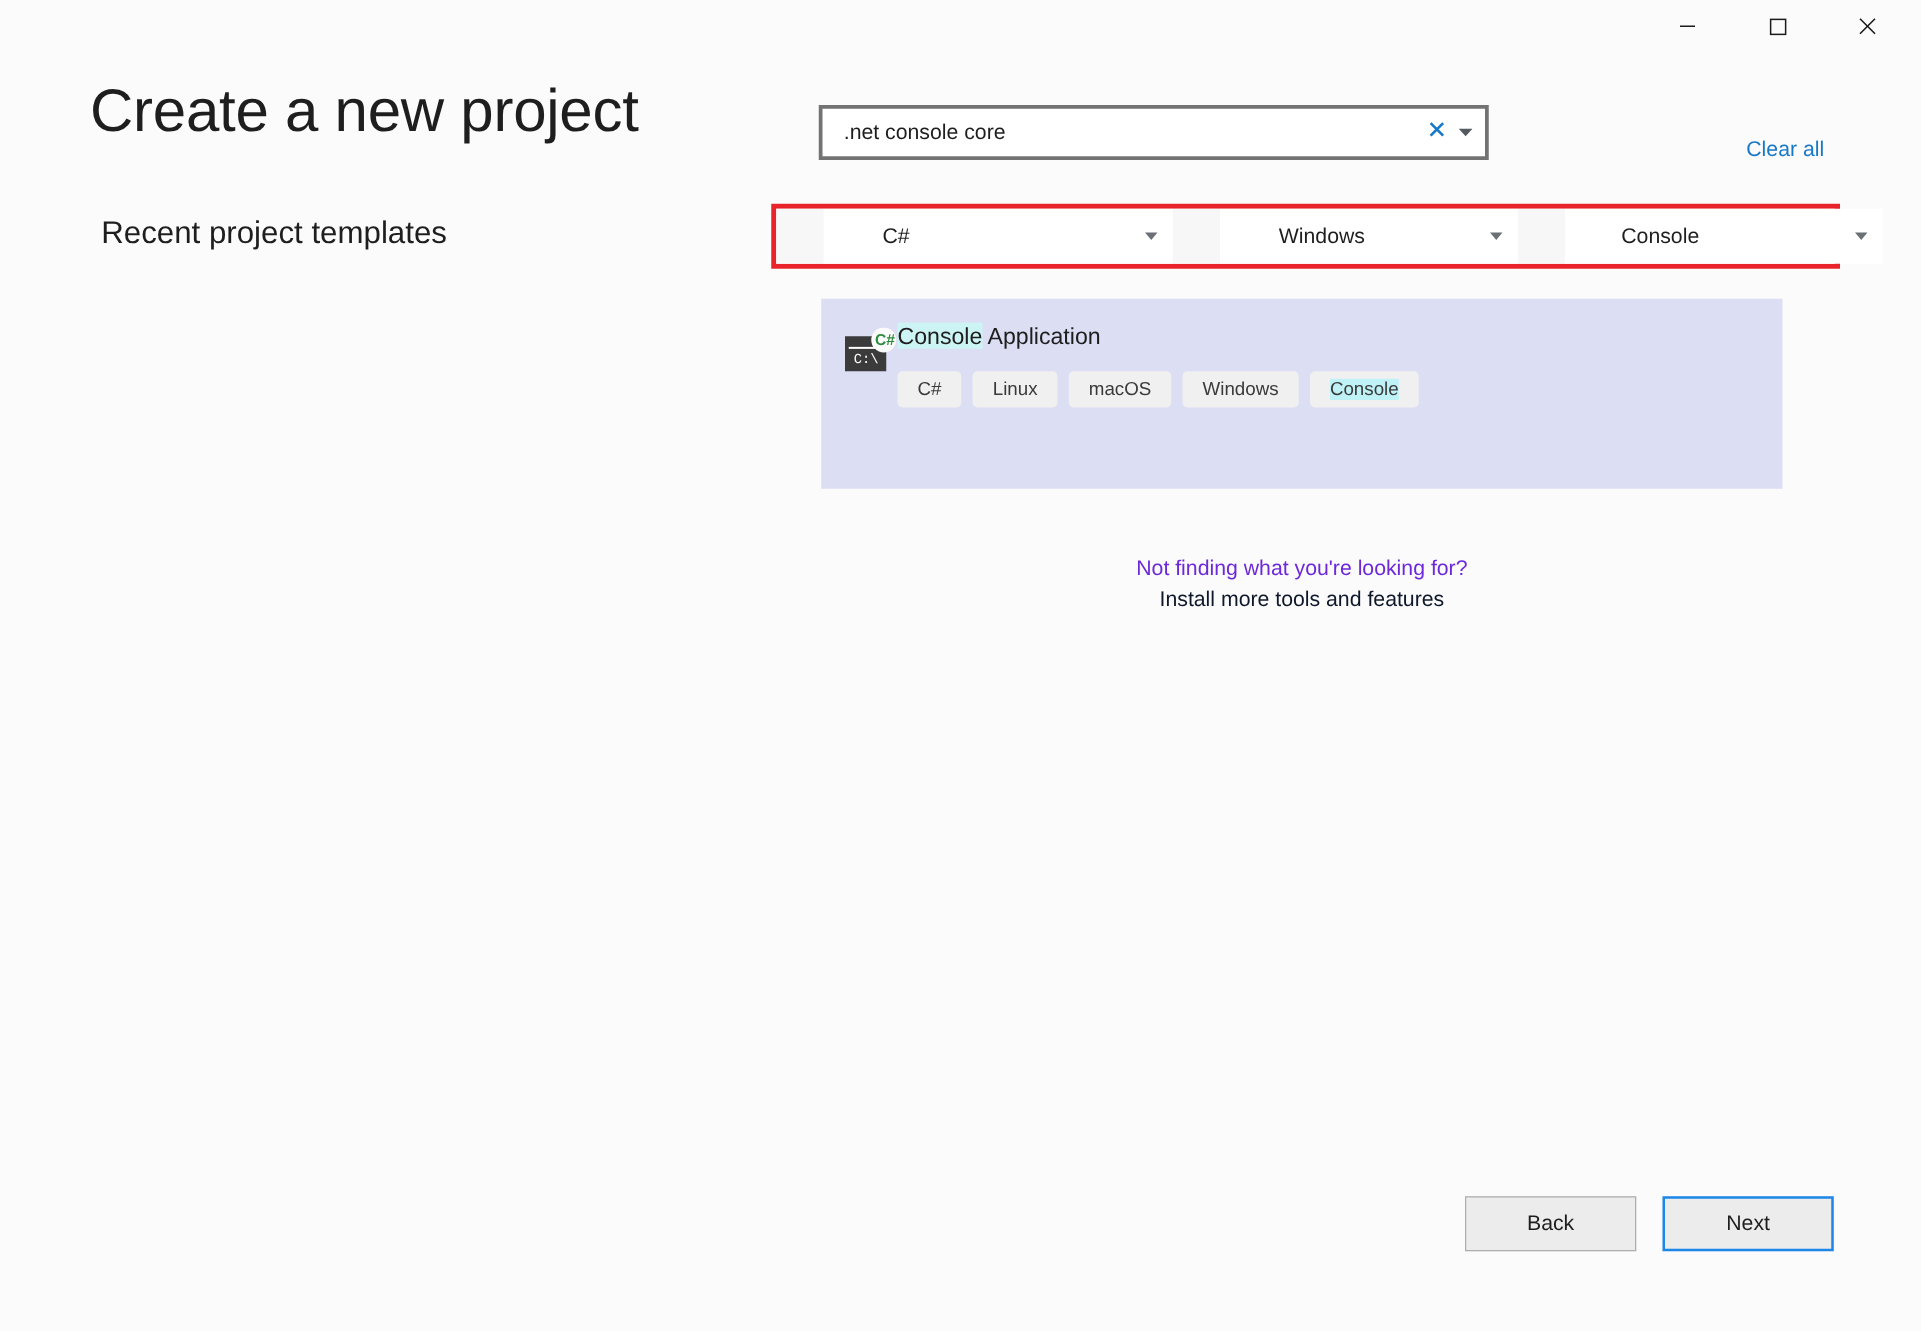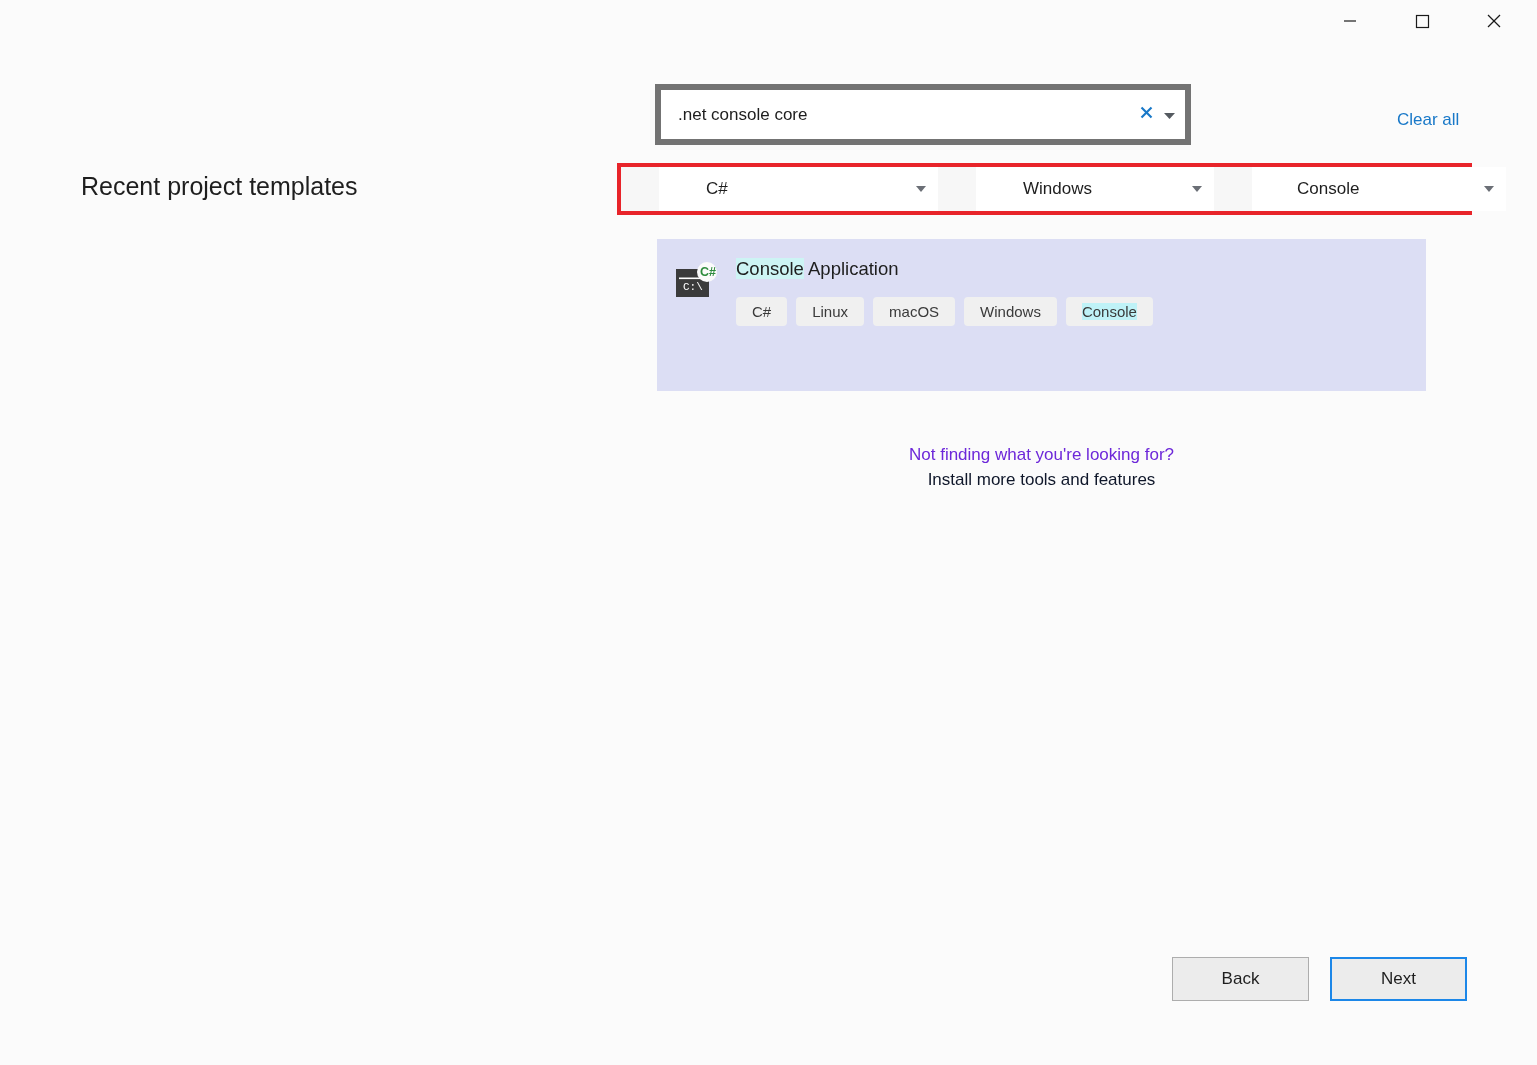--- a/index.html
+++ b/index.html
@@ -57,22 +57,22 @@
     width: 400px;
     font-size: 16.5px;
     line-height: 24px;
     color: #2b2b2b;
   }
 
   
   .search-wrap {
     position: absolute;
     left: 655px; top: 84px;
-    width: 536px; height: 61px;
-    border: 6px solid #737373;
+    width: 536px; height: 44px;
+    border: 3px solid #737373;
     background: #ffffff;
     display: flex; align-items: flex-start;
   }
   .search-input {
     border: 0; outline: 0; background: transparent;
     flex: 1;
     font-family: "Liberation Sans", sans-serif;
     font-size: 17px;
     color: #1e1e1e;
     padding: 0 10px 0 17px;
@@ -149,21 +149,21 @@
     display: flex;
     padding: 18px 0 0 17px;
     cursor: default;
   }
   .tpl-icon {
     width: 44px; height: 44px;
     flex: none;
     margin-top: 5px;
     position: relative;
   }
-  .tpl-body { margin-left: 18px; flex: 1; }
+  .tpl-body { flex: 1; }
   .tpl-name {
     font-size: 18.5px;
     color: #1e1e1e;
     margin-top: 1px;
     line-height: 22px;
   }
   .tpl-desc {
     font-size: 16.5px;
     color: #51535c;
     line-height: 25px;
@@ -245,20 +245,21 @@
     <div class="wbtn close" id="btn-close">
       <span>
         <svg width="16" height="16" viewBox="0 0 16 16">
             <line x1="2" y1="2" x2="14" y2="14" stroke="currentColor" stroke-width="1.3"></line>
             <line x1="14" y1="2" x2="2" y2="14" stroke="currentColor" stroke-width="1.3"></line>
           </svg>
       </span>
     </div>
   </div>
 
+  <div class="page-title">Create a new project</div>
   <div class="section-title">Recent project templates</div>
 
   <div class="search-wrap">
     <input class="search-input" type="text" value=".net console core" placeholder="Search for templates (Alt+S)" style="">
     <div class="search-clear">
       <span>
         <svg width="15" height="15" viewBox="0 0 15 15">
             <line x1="2.5" y1="2.5" x2="12.5" y2="12.5" stroke="currentColor" stroke-width="2.1"></line>
             <line x1="12.5" y1="2.5" x2="2.5" y2="12.5" stroke="currentColor" stroke-width="2.1"></line>
           </svg>

